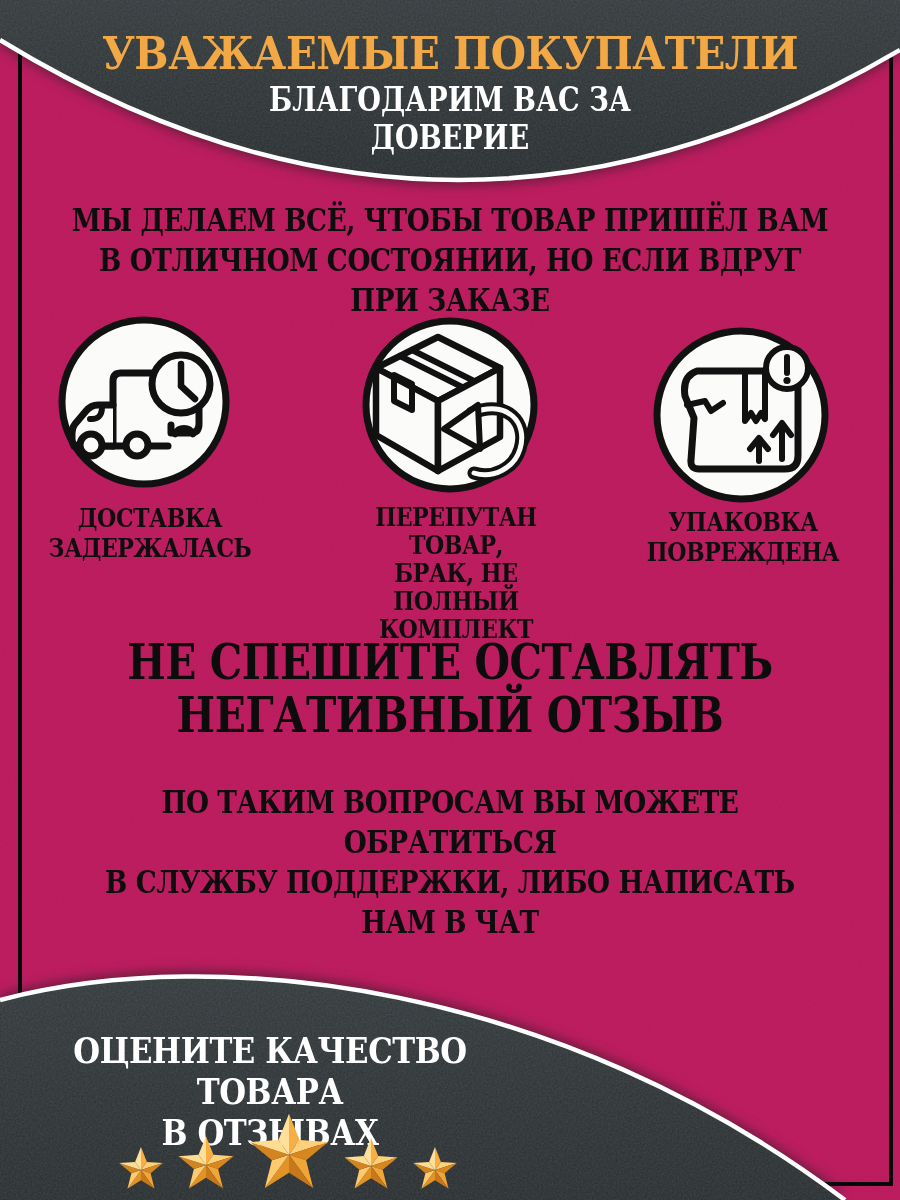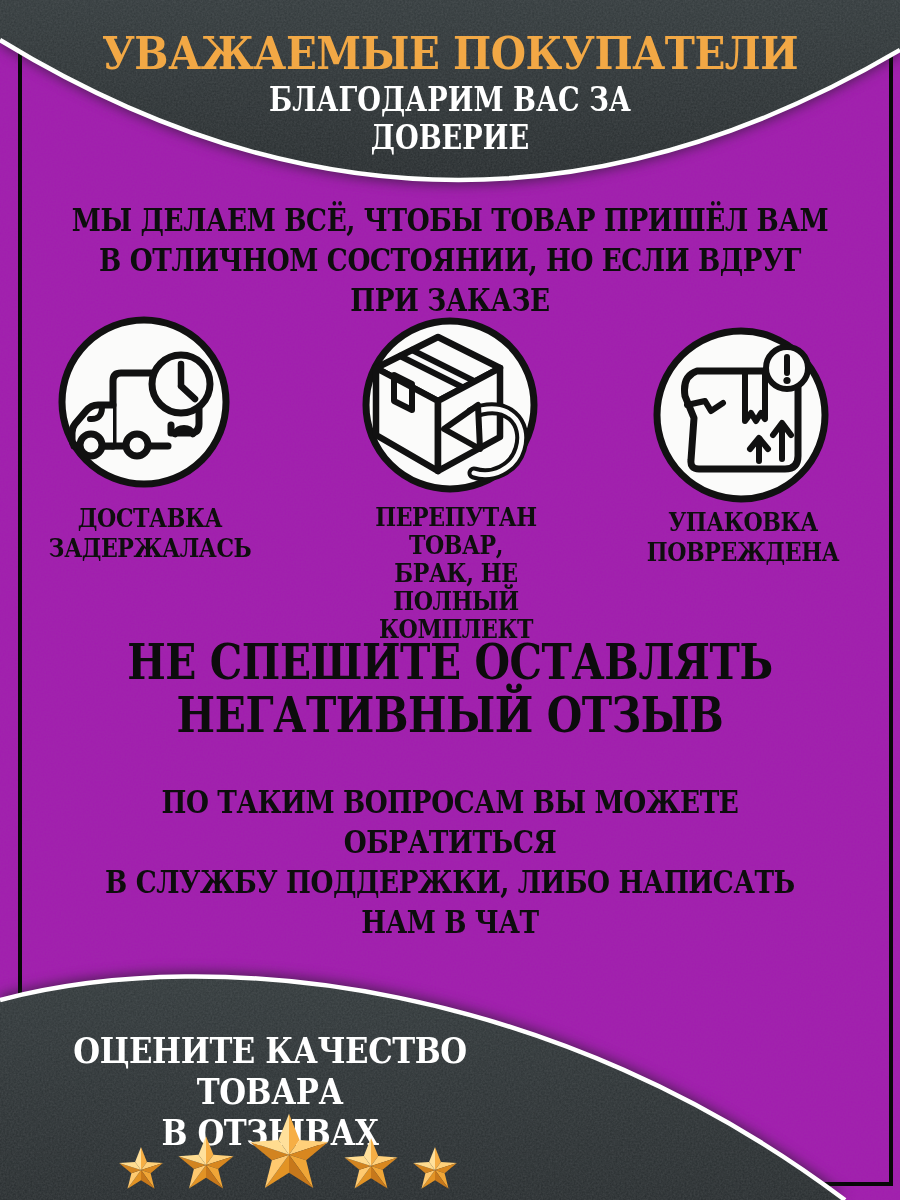--- a/index.html
+++ b/index.html
@@ -1,18 +1,18 @@
 <!DOCTYPE html>
 <html><head>
 <meta charset="utf-8">
 <style>
   html,body{margin:0;padding:0;background:#9a9a9a;}
   .page{
     position:relative;width:900px;height:1200px;overflow:hidden;
-    background:#a21caf;
+    background:#be185d;
     font-family:"DejaVu Serif","Liberation Serif",serif;
     -webkit-font-smoothing:antialiased;
   }
   .noise-layer{position:absolute;inset:0;z-index:0;pointer-events:none;}
   .frame{
     position:absolute;left:18px;right:7px;top:13px;bottom:14px;
     border:4px solid #070707;z-index:1;
   }
   .shape{position:absolute;left:0;z-index:2;}
   .top-shape{top:0;}

